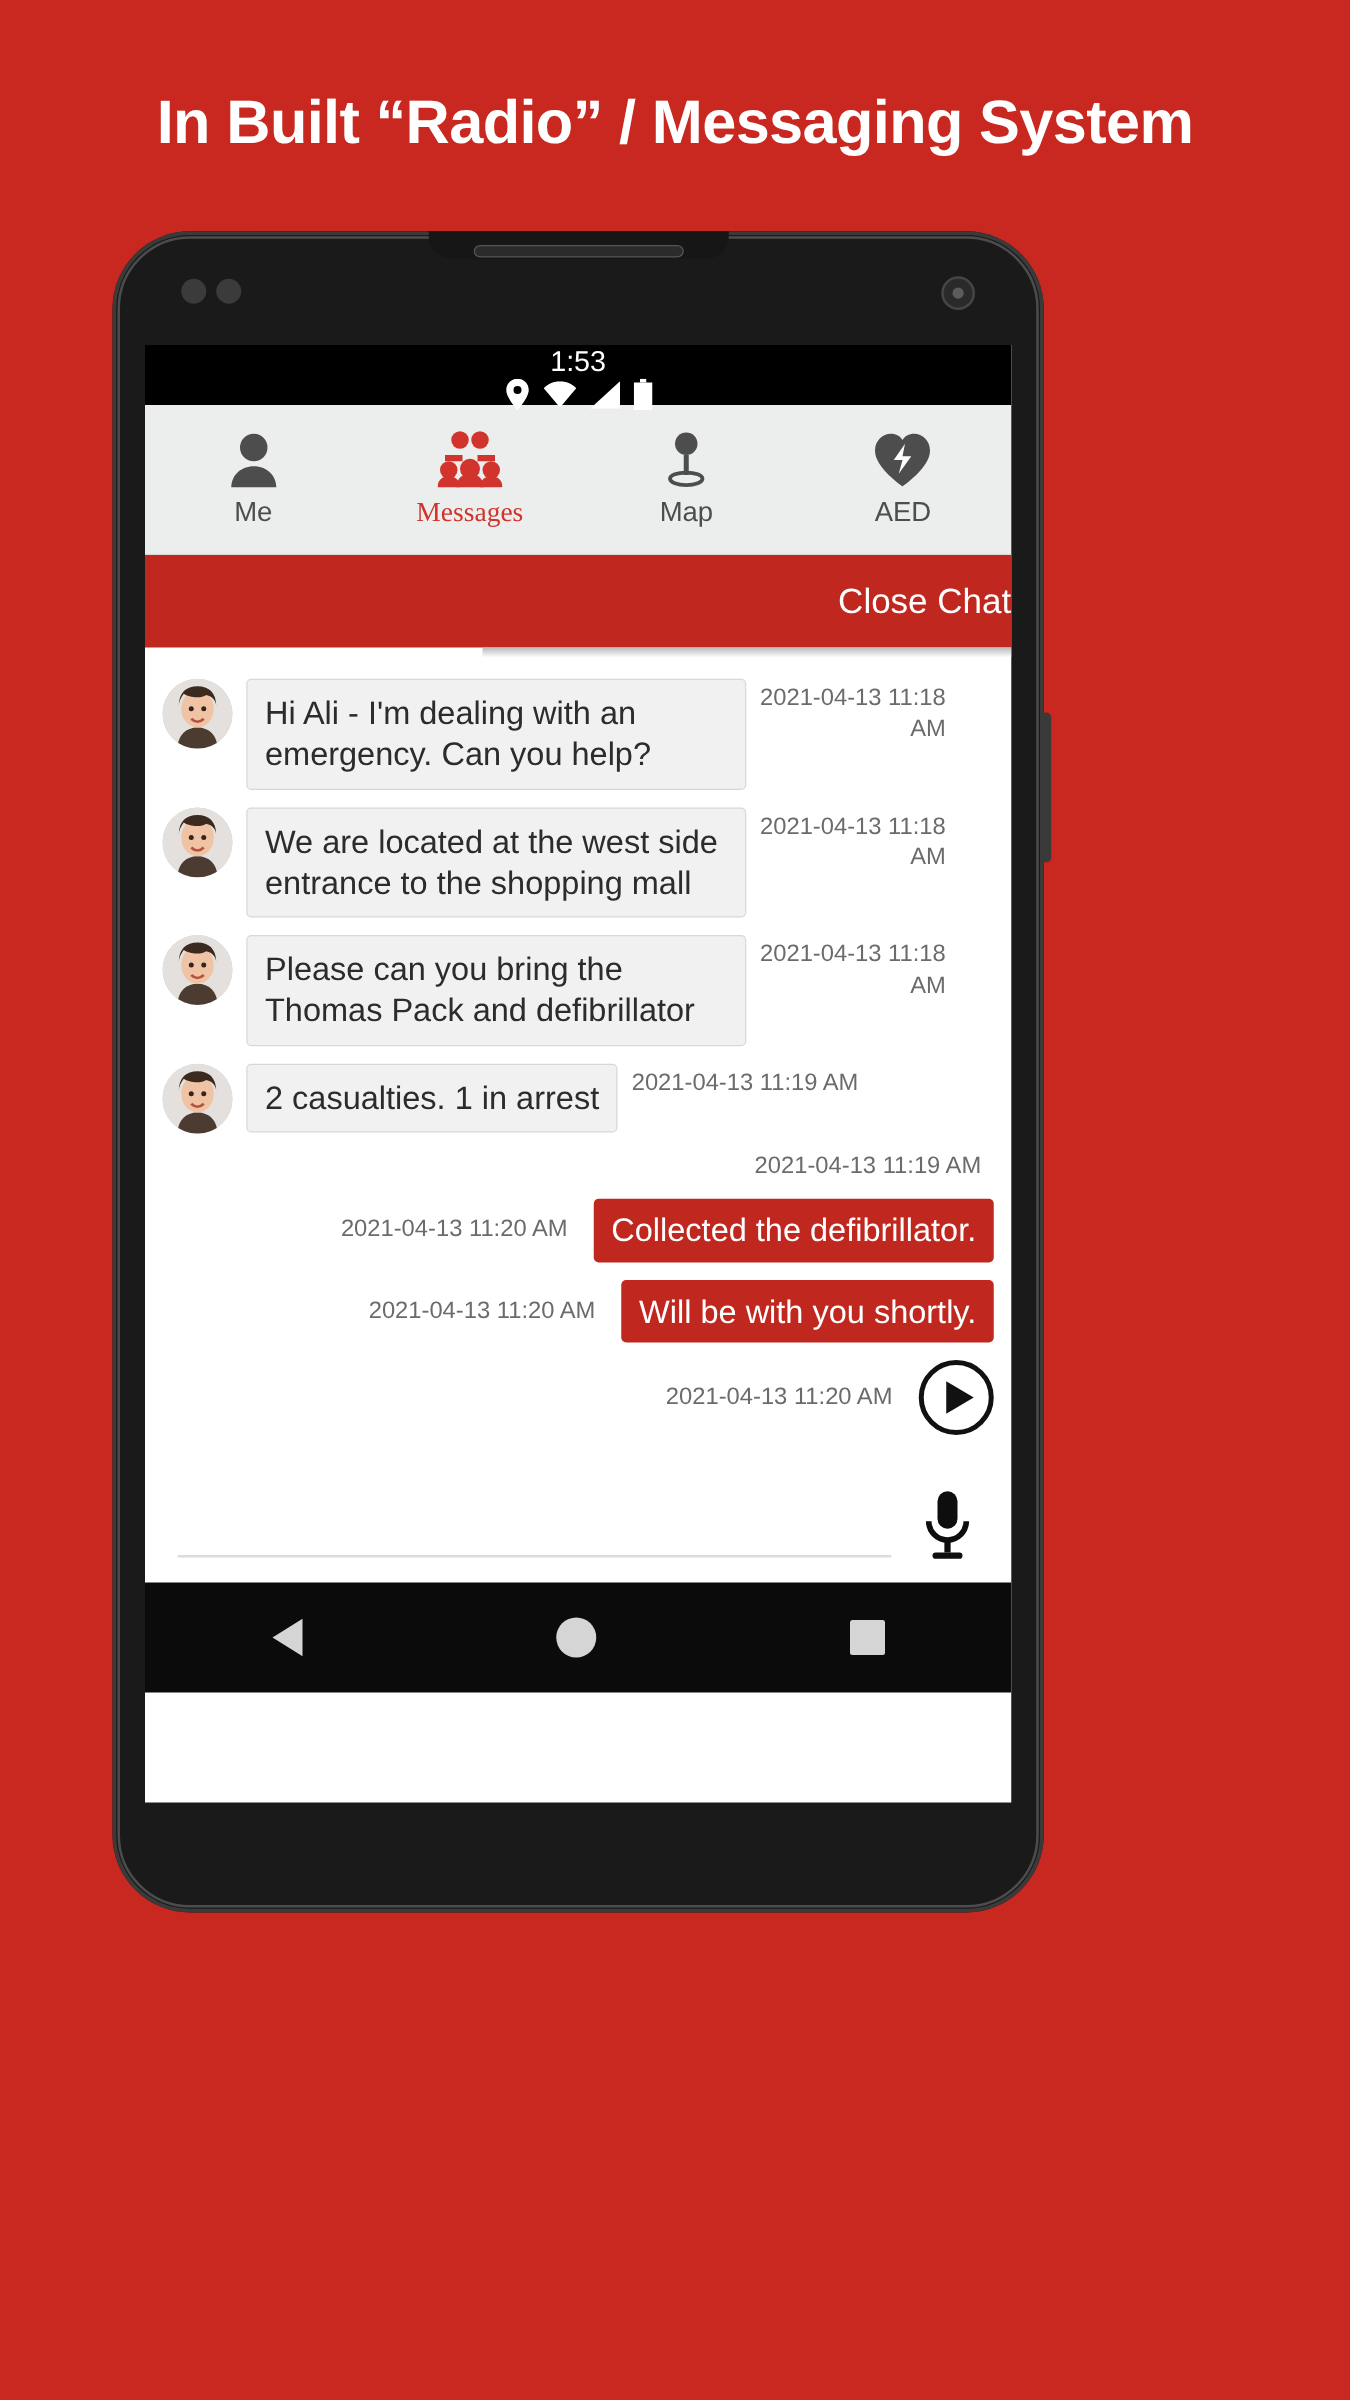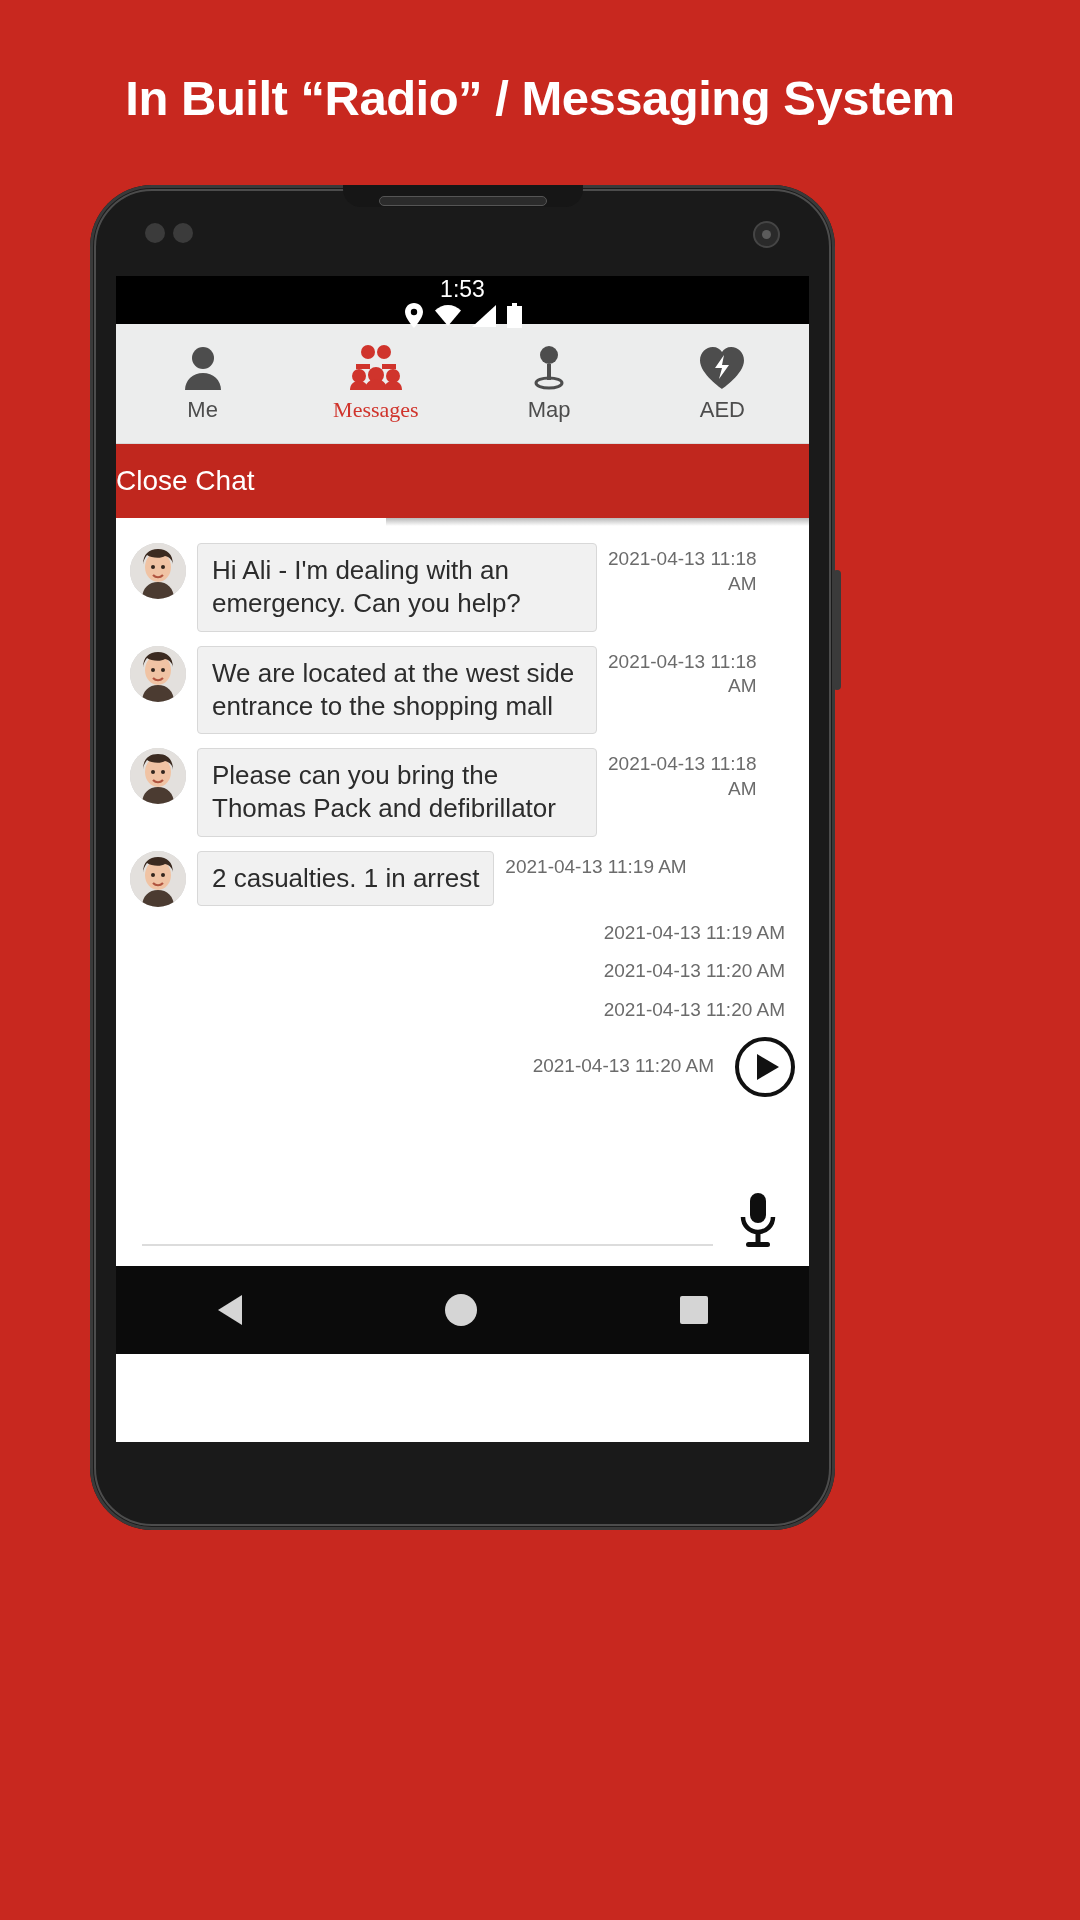--- a/index.html
+++ b/index.html
@@ -134,21 +134,21 @@
   .tab.active { color: #d0342c; font-family: Liberation Serif, serif; }
   .tab-icon { height: 46px; display: flex; align-items: flex-end; justify-content: center; }
 
   
   .closechat {
     height: 74px;
     background: #c0271e;
     color: #fff;
     display: flex;
     align-items: center;
-    justify-content: flex-start;
+    justify-content: flex-end;
     font-size: 28px;
   }
   .closechat-shadow {
     height: 8px;
     background: linear-gradient(#b9b9b9, #ffffff);
     margin: 0 60px 0 0;
     width: 460px;
     margin-left: 270px;
   }
 
@@ -430,24 +430,26 @@
           <div class="bubble-in">2 casualties. 1 in arrest</div>
           <div class="ts">2021-04-13 11:19 AM</div>
         </div>
 
         <div class="msg-row out">
           <div class="ts out">2021-04-13 11:19 AM</div>
         </div>
 
         <div class="msg-row out">
           <div class="ts out">2021-04-13 11:20 AM</div>
+          <div class="bubble-out">Collected the defibrillator.</div>
         </div>
 
         <div class="msg-row out">
           <div class="ts out">2021-04-13 11:20 AM</div>
+          <div class="bubble-out">Will be with you shortly.</div>
         </div>
 
         <div class="msg-row out">
           <div class="ts out">2021-04-13 11:20 AM</div>
           <div class="play-btn">
               <div class="tri"></div>
             </div>
         </div>
 
       </div>

